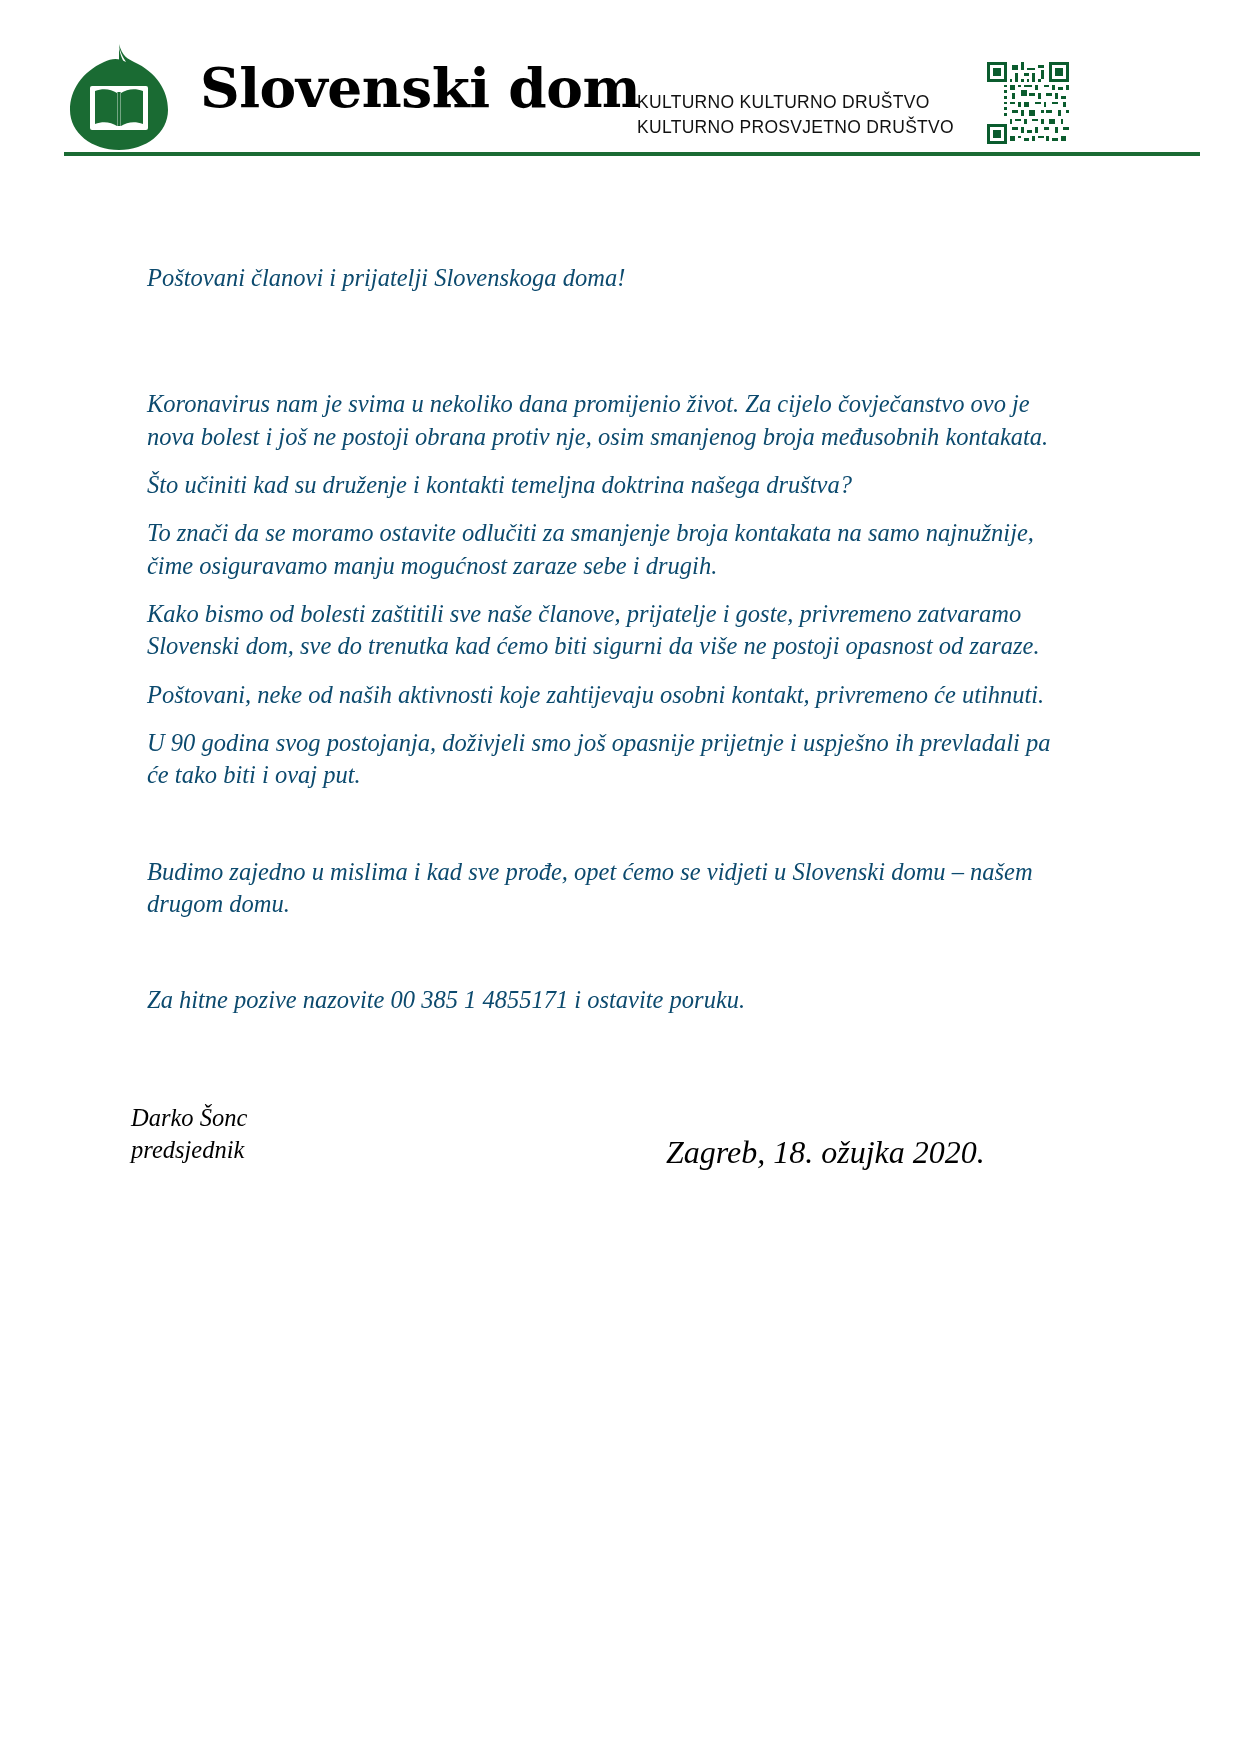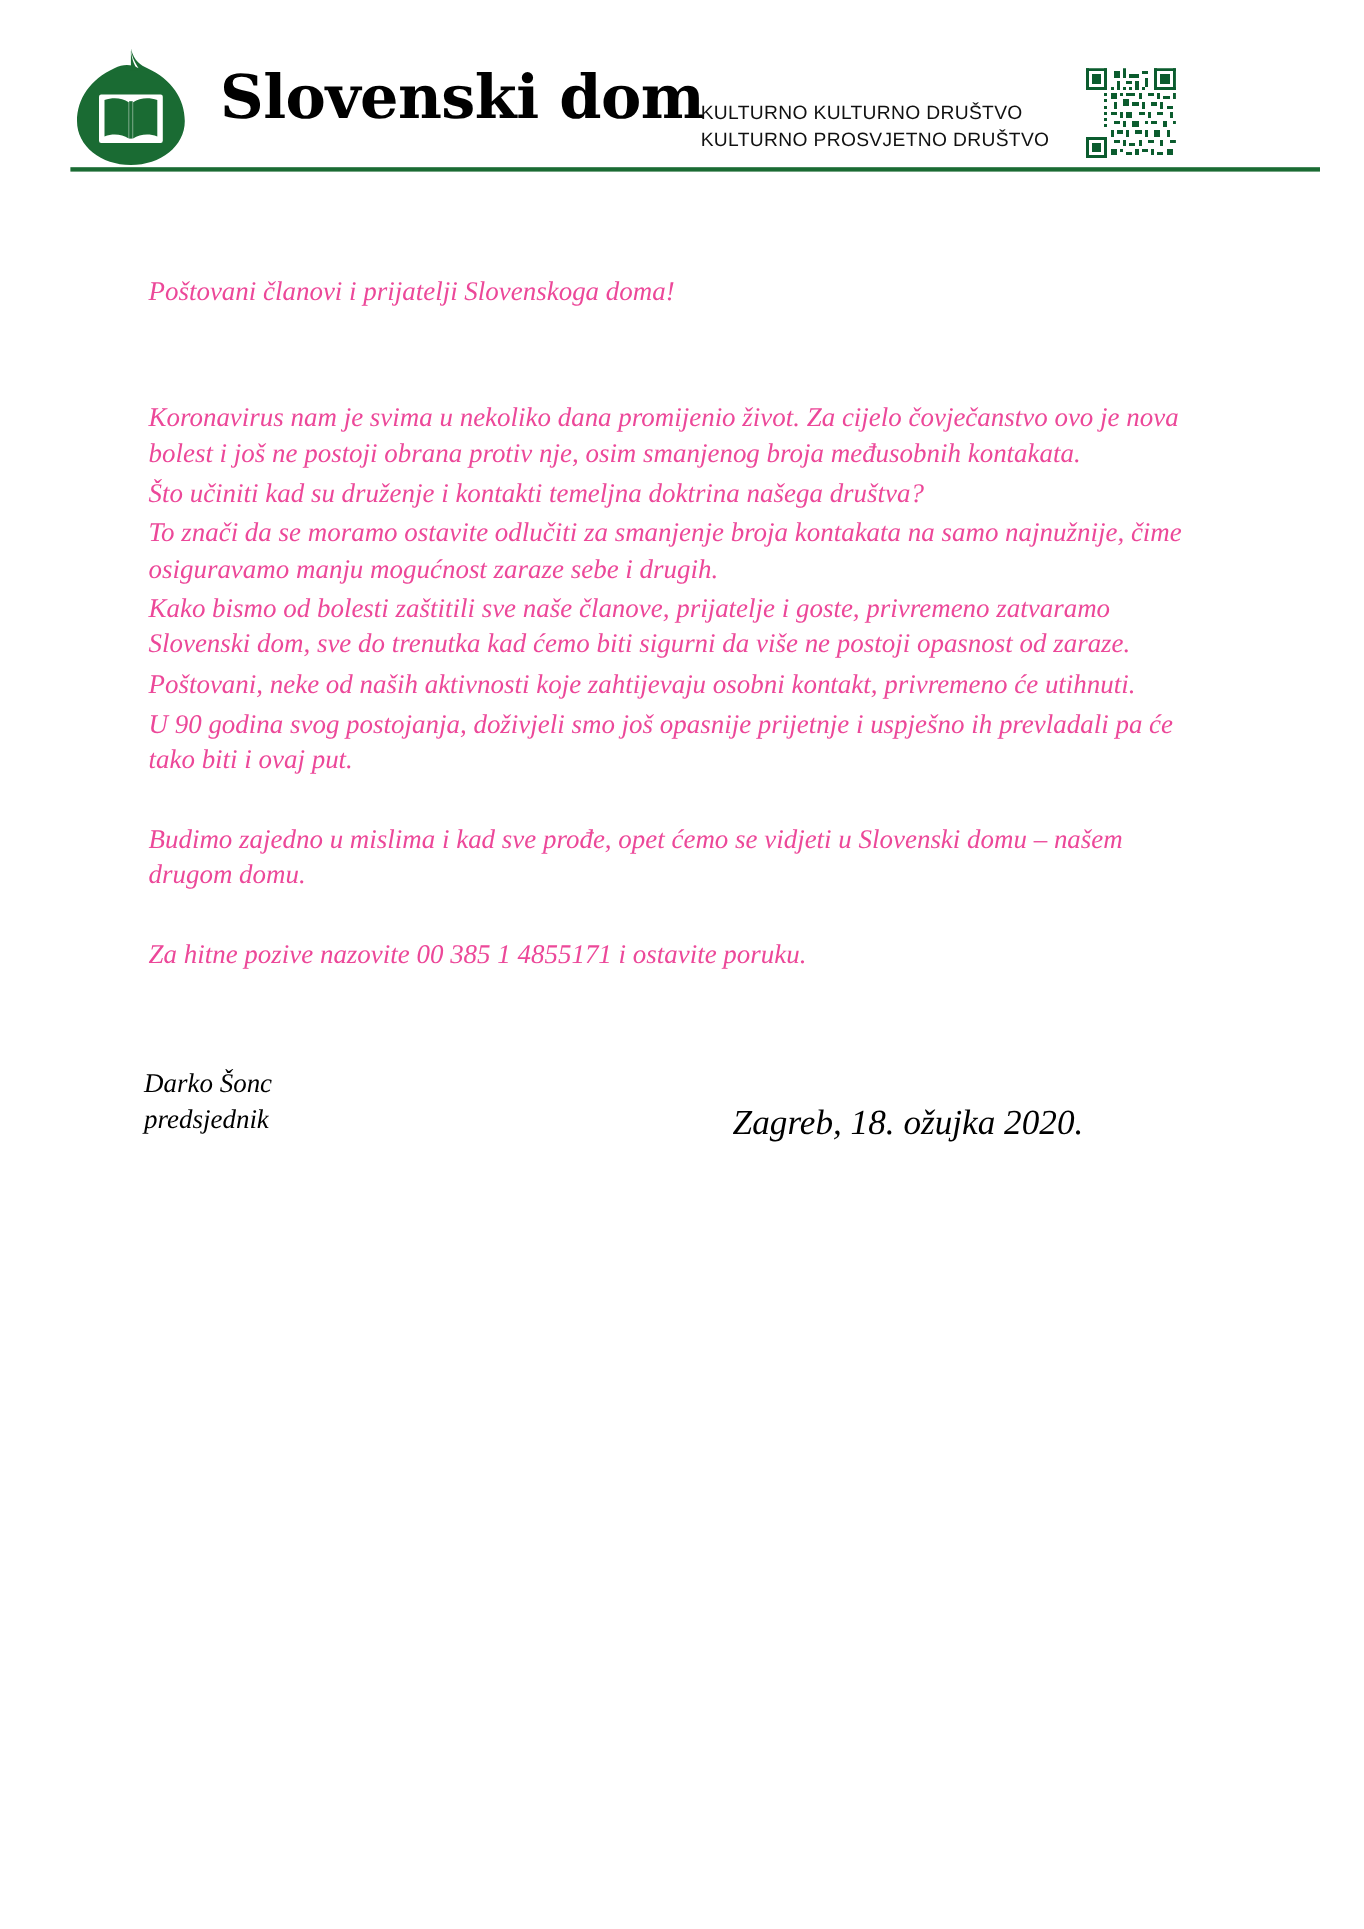--- a/index.html
+++ b/index.html
@@ -81,22 +81,22 @@
     position: absolute;
     left: 131px;
     top: 246px;
     width: 960px;
   }
   .para {
     font-family: "Liberation Serif", serif;
     font-style: italic;
     font-size: 24.5px;
     line-height: 1.32;
-    color: #ec4899;
-    margin: 4px;
+    color: #0c4a6e;
+    margin: 16px;
   }
   .salutation { margin-bottom: 0; }
 
   .block-gap-large { height: 78px; }
   .block-gap-med { height: 32px; }
 
   .para + .para { margin-top: 0; }
 
   .signature {
     position: relative;

